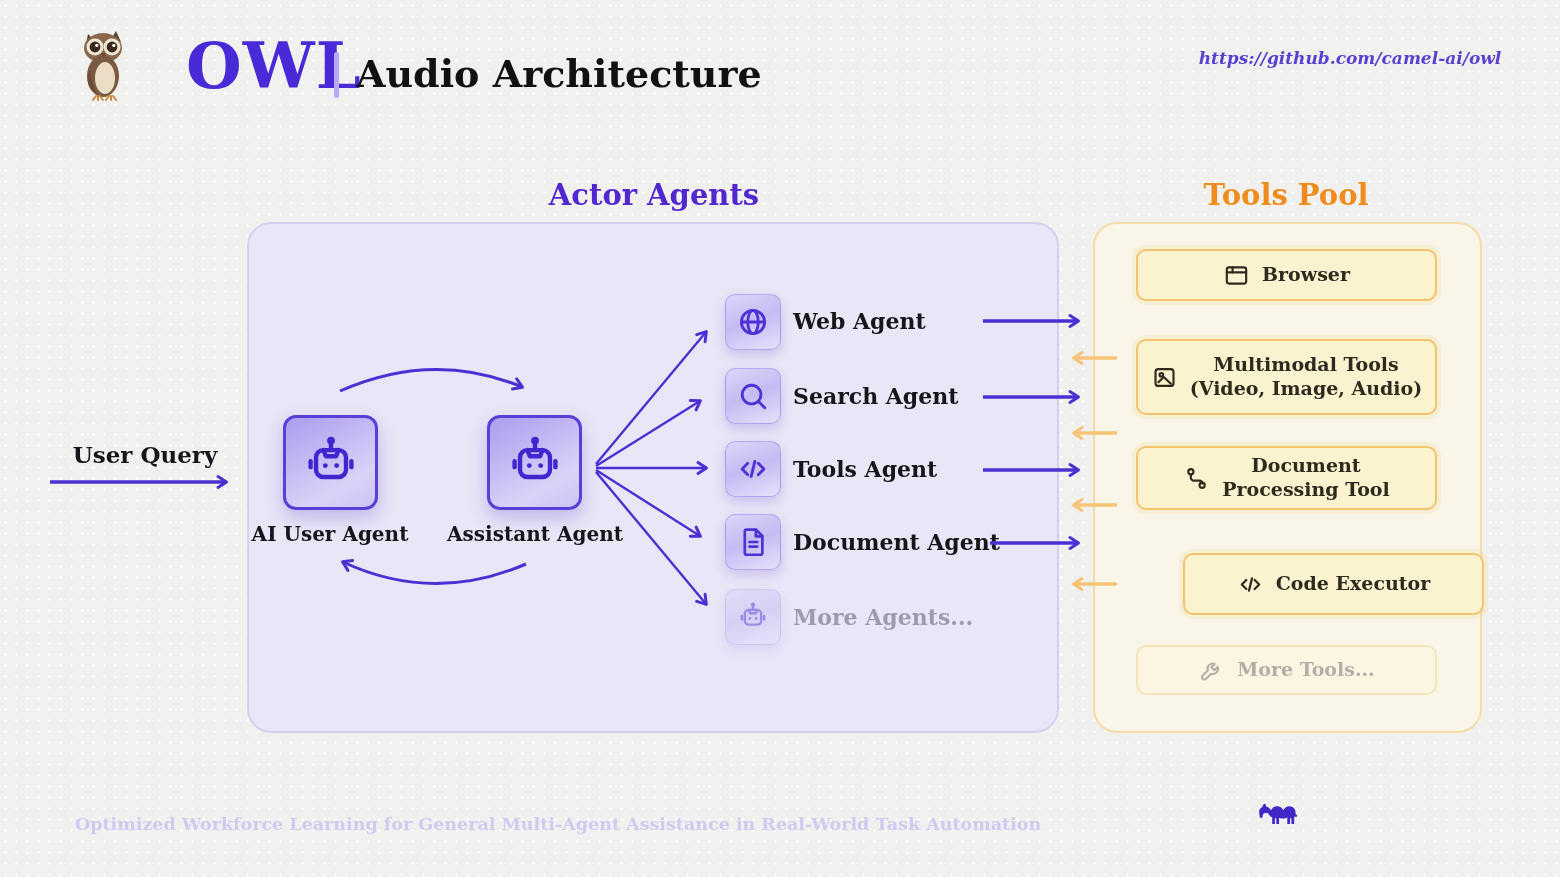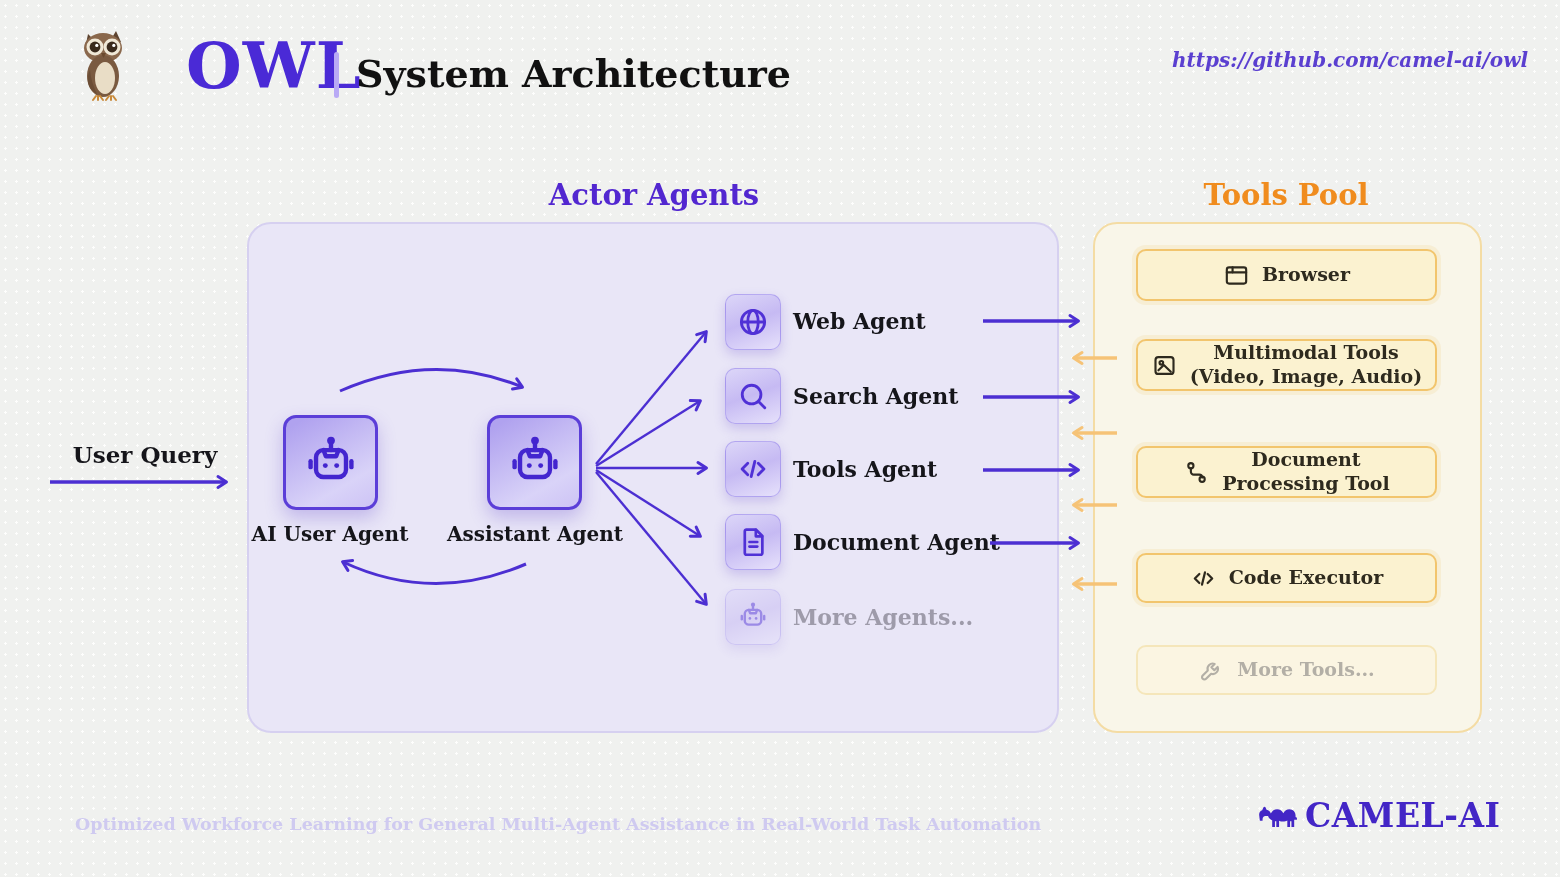--- a/index.html
+++ b/index.html
@@ -16,21 +16,21 @@
   }
   .abs{position:absolute;}
 
   
   .logo-text{
     left:138px;top:30px;font-size:64px;font-weight:bold;color:#4a2ad6;
     letter-spacing:1px;line-height:72px;margin-left:48px;
   }
   .logo-divider{left:334px;top:52px;width:5px;height:46px;background:#b9aaf5;border-radius:3px;}
   .page-title{left:356px;top:50px;font-size:38px;font-weight:bold;color:#111;line-height:48px;}
-  .gh-url{left:1150px;top:48px;width:400px;text-align:center;font-size:20px;font-weight:bold;
+  .gh-url{left:1150px;top:48px;width:400px;text-align:center;font-size:17px;font-weight:bold;
     font-style:italic;color:#5a3fd0;text-decoration:none;display:block;}
 
   
   .sec-title{font-size:29px;font-weight:bold;text-align:center;}
   .actors-title{left:454px;top:178px;width:400px;color:#5227d0;}
   .tools-title{left:1086px;top:178px;width:400px;color:#f08c1e;}
 
   
   .actors-box{
     left:247px;top:222px;width:812px;height:511px;border-radius:24px;
@@ -192,21 +192,21 @@
   </defs>
 </svg>
 
 <div id="canvas">
 
   <svg class="abs" style="left:76px;top:26px;width:56px;height:76px;">
       <use href="#i-owl"></use>
     </svg>
   <div class="abs logo-text">OWL</div>
   <div class="abs logo-divider"></div>
-  <div class="abs page-title">System Architecture</div>
+  <div class="abs page-title">Audio Architecture</div>
   <a class="abs gh-url" href="#">https://github.com/camel-ai/owl</a>
 
   <div class="abs sec-title tools-title">Tools Pool</div>
   <div class="abs sec-title actors-title">Actor Agents</div>
 
   <div class="abs actors-box"></div>
   <div class="abs tools-box"></div>
 
   <div class="abs user-query-label">User Query</div>
 
@@ -259,41 +259,41 @@
   </div>
   <div class="abs row-label muted-text" style="left:793px;top:604px;">More Agents...</div>
 
   <div class="abs tool-item" style="top:249px;height:52px;">
     <svg>
         <use href="#i-browser"></use>
       </svg>
     <div class="tool-text">Browser</div>
   </div>
 
-  <div class="abs tool-item" style="top:339px;height:52px;">
+  <div class="abs tool-item" style="top:339px;height:76px;">
     <svg>
         <use href="#i-image"></use>
       </svg>
     <div class="tool-text">
       <div>Multimodal Tools</div>
       <div>(Video, Image, Audio)</div>
     </div>
   </div>
 
-  <div class="abs tool-item" style="top:446px;height:52px;">
+  <div class="abs tool-item" style="top:446px;height:64px;">
     <svg>
         <use href="#i-branch"></use>
       </svg>
     <div class="tool-text">
       <div>Document</div>
       <div>Processing Tool</div>
     </div>
   </div>
 
-  <div class="abs tool-item" style="top:553px;height:50px;">
+  <div class="abs tool-item" style="top:553px;height:62px;margin-left:47px;">
     <svg>
         <use href="#i-code"></use>
       </svg>
     <div class="tool-text">Code Executor</div>
   </div>
 
   <div class="abs tool-item tool-muted" style="top:645px;height:50px;">
     <svg>
         <use href="#i-wrench"></use>
       </svg>
@@ -330,16 +330,15 @@
     <path d="M1117 433 H1074" stroke="#f6c377" stroke-width="3.4" fill="none" marker-end="url(#headO)"></path>
     <path d="M1117 505 H1074" stroke="#f6c377" stroke-width="3.4" fill="none" marker-end="url(#headO)"></path>
     <path d="M1117 584 H1074" stroke="#f6c377" stroke-width="3.4" fill="none" marker-end="url(#headO)"></path>
   </svg>
 
   <div class="abs tagline">Optimized Workforce Learning for General Multi-Agent Assistance in Real-World Task Automation</div>
   <div class="abs brand">
     <svg>
         <use href="#i-camel"></use>
       </svg>
-    <div class="brand-text">CAMEL-AI</div>
   </div>
 
 </div>
 
 </body></html>

